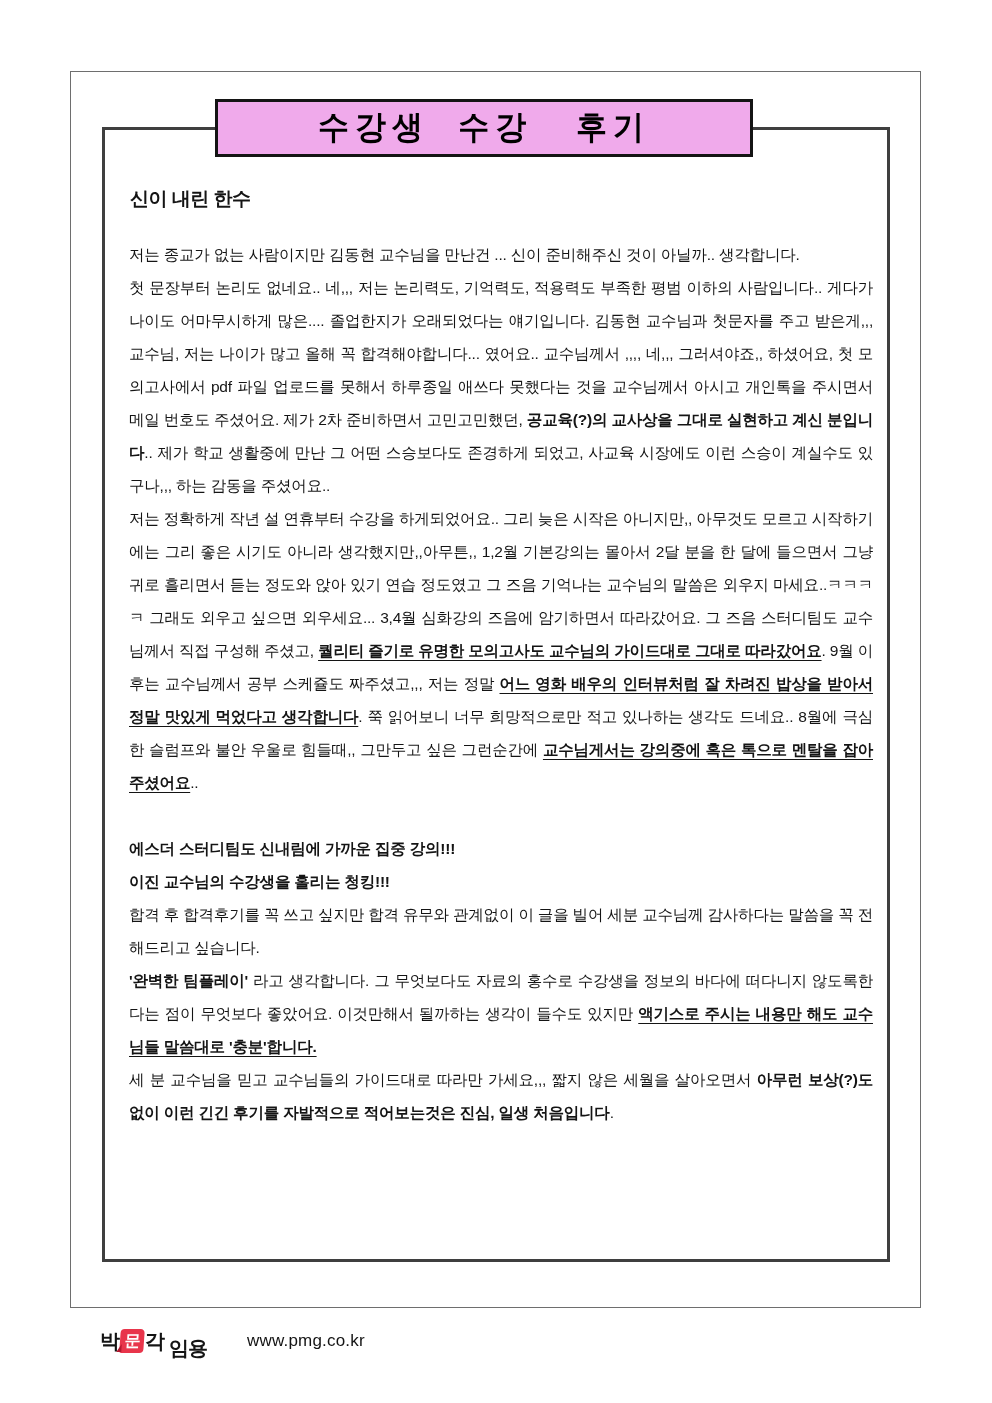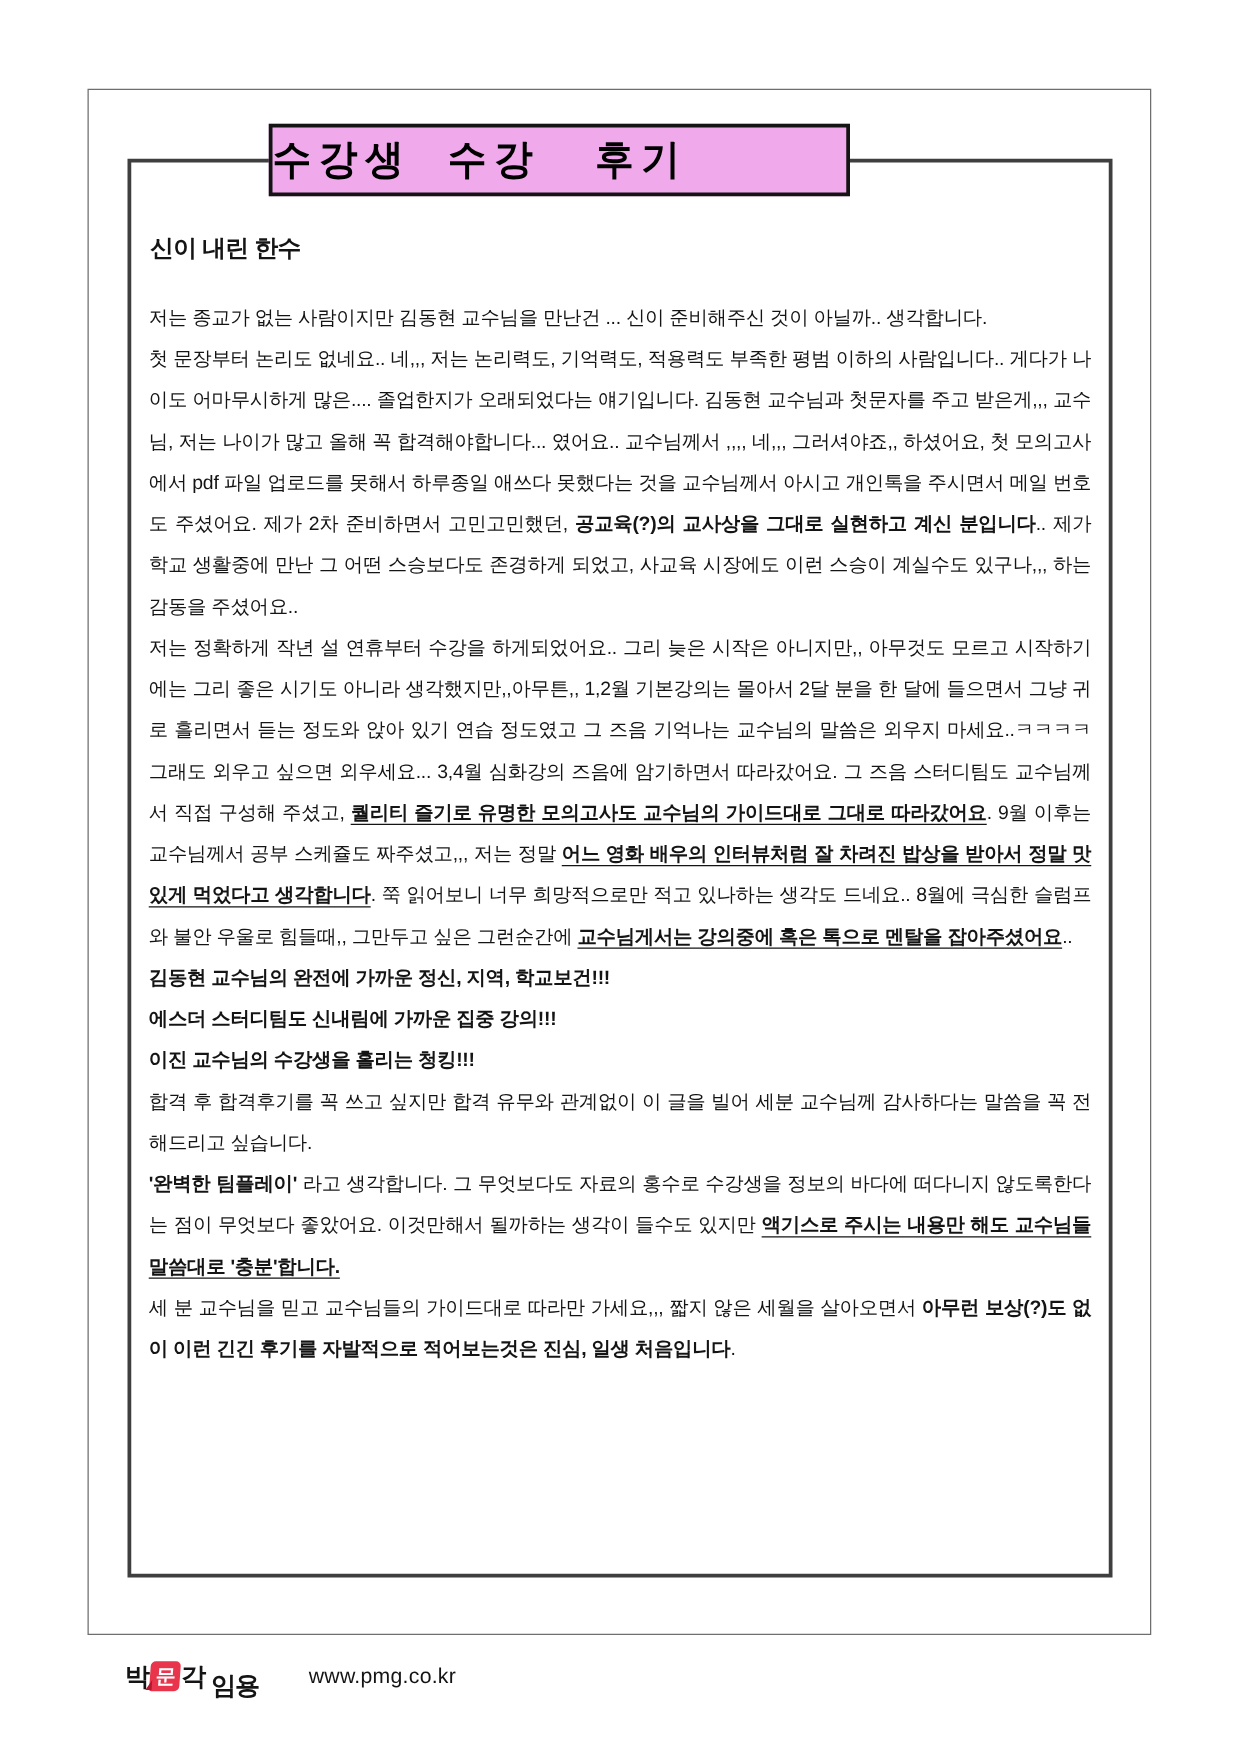--- a/index.html
+++ b/index.html
@@ -14,29 +14,29 @@
   }
   .outer-frame{
     position:absolute;left:70px;top:71px;width:851px;height:1237px;
     border:1px solid var(--outer-border);background:#fff;
   }
   .content-box{
     position:absolute;left:102px;top:127px;width:788px;height:1135px;
     border:3px solid var(--box-border);background:#fff;
   }
   .banner{
-    position:absolute;left:215px;top:99px;width:465px;height:58px;
+    position:absolute;left:215px;top:99px;width:538px;height:58px;
     background:var(--banner-bg);border:3px solid var(--banner-border);
-    display:flex;align-items:center;z-index:3;
+    display:flex;align-items:center;justify-content:center;z-index:3;
   }
   .banner-title{
     font-size:31px;font-weight:bold;letter-spacing:6px;white-space:pre;
     color:#000;transform:scaleY(1.05);
   }
-  .content-inner{padding:56px 14px 0 14px;}
+  .content-inner{padding:56px 14px 0 24px;}
   .review-heading{font-size:19px;font-weight:bold;margin:0 0 26px 1px;letter-spacing:-0.5px;}
   .review-body{}
   .para{
     font-size:15.5px;line-height:33px;text-align:justify;text-justify:inter-character;
     word-break:break-all;letter-spacing:-0.2px;
   }
   .para + .para{}
   .b{font-weight:bold;}
   .u{text-decoration:underline;text-underline-offset:4px;}
   .footer{
@@ -66,21 +66,21 @@
 <body>
 
 <div class="outer-frame"></div>
 
 <div class="content-box">
   <div class="content-inner">
     <h2 class="review-heading">신이 내린 한수</h2>
     <div class="review-body">
         <div class="para"><span>저는 종교가 없는 사람이지만 김동현 교수님을 만난건 ... 신이 준비해주신 것이 아닐까.. 생각합니다.</span><br><span>첫 문장부터 논리도 없네요.. 네,,, 저는 논리력도, 기억력도, 적용력도 부족한 평범 이하의 사람입니다.. 게다가 나이도 어마무시하게 많은.... 졸업한지가 오래되었다는 얘기입니다. 김동현 교수님과 첫문자를 주고 받은게,,, 교수님, 저는 나이가 많고 올해 꼭 합격해야합니다... 였어요.. 교수님께서 ,,,, 네,,, 그러셔야죠,, 하셨어요, 첫 모의고사에서 pdf 파일 업로드를 못해서 하루종일 애쓰다 못했다는 것을 교수님께서 아시고 개인톡을 주시면서 메일 번호도 주셨어요. 제가 2차 준비하면서 고민고민했던, </span><span class="b">공교육(?)의 교사상을 그대로 실현하고 계신 분입니다</span><span>.. 제가 학교 생활중에 만난 그 어떤 스승보다도 존경하게 되었고,  사교육 시장에도 이런 스승이 계실수도 있구나,,, 하는 감동을 주셨어요..</span></div>
         <div class="para"><span>저는 정확하게 작년 설 연휴부터 수강을 하게되었어요.. 그리 늦은 시작은 아니지만,, 아무것도 모르고 시작하기에는 그리 좋은 시기도 아니라 생각했지만,,아무튼,, 1,2월 기본강의는 몰아서 2달 분을 한 달에 들으면서 그냥 귀로 흘리면서 듣는 정도와 앉아 있기 연습 정도였고 그 즈음 기억나는 교수님의 말씀은 외우지 마세요..ㅋㅋㅋㅋ 그래도 외우고 싶으면 외우세요... 3,4월 심화강의 즈음에 암기하면서 따라갔어요. 그 즈음 스터디팀도 교수님께서 직접 구성해 주셨고, </span><span class="b u">퀄리티 즐기로 유명한 모의고사도 교수님의 가이드대로 그대로 따라갔어요</span><span>. 9월 이후는 교수님께서 공부 스케쥴도 짜주셨고,,, 저는 정말 </span><span class="b u">어느 영화 배우의 인터뷰처럼 잘 차려진 밥상을 받아서 정말 맛있게 먹었다고 생각합니다</span><span>. 쭉 읽어보니 너무 희망적으로만 적고 있나하는 생각도 드네요.. 8월에 극심한 슬럼프와 불안 우울로 힘들때,, 그만두고 싶은 그런순간에 </span><span class="b u">교수님게서는 강의중에 혹은 톡으로 멘탈을 잡아주셨어요</span><span>..</span></div>
-        <div class="para"><span class="b">김동현 교수님의 완전에 가까운 정신, 지역, 학교보건!!!</span><br><span class="b">에스더 스터디팀도 신내림에 가까운 집중 강의!!!</span><br><span class="b">이진 교수님의 수강생을 홀리는 청킹!!!</span></div>
+        <div class="para"><br><span class="b">에스더 스터디팀도 신내림에 가까운 집중 강의!!!</span><br><span class="b">이진 교수님의 수강생을 홀리는 청킹!!!</span></div>
         <div class="para"><span>합격 후 합격후기를 꼭 쓰고 싶지만 합격 유무와 관계없이 이 글을 빌어 세분 교수님께 감사하다는 말씀을 꼭 전해드리고 싶습니다.</span></div>
         <div class="para"><span class="b">'완벽한 팀플레이'</span><span> 라고 생각합니다. 그 무엇보다도 자료의 홍수로 수강생을 정보의 바다에 떠다니지 않도록한다는 점이 무엇보다 좋았어요. 이것만해서 될까하는 생각이 들수도 있지만 </span><span class="b u">액기스로 주시는 내용만 해도 교수님들 말씀대로 '충분'합니다.</span><br><span>세 분 교수님을 믿고 교수님들의 가이드대로 따라만 가세요,,, 짧지 않은 세월을 살아오면서 </span><span class="b">아무런 보상(?)도 없이 이런 긴긴 후기를 자발적으로 적어보는것은 진심, 일생 처음입니다</span><span>.</span></div>
       </div>
   </div>
 </div>
 
 <div class="banner">
   <span class="banner-title">수강생  수강   후기</span>
 </div>
 

